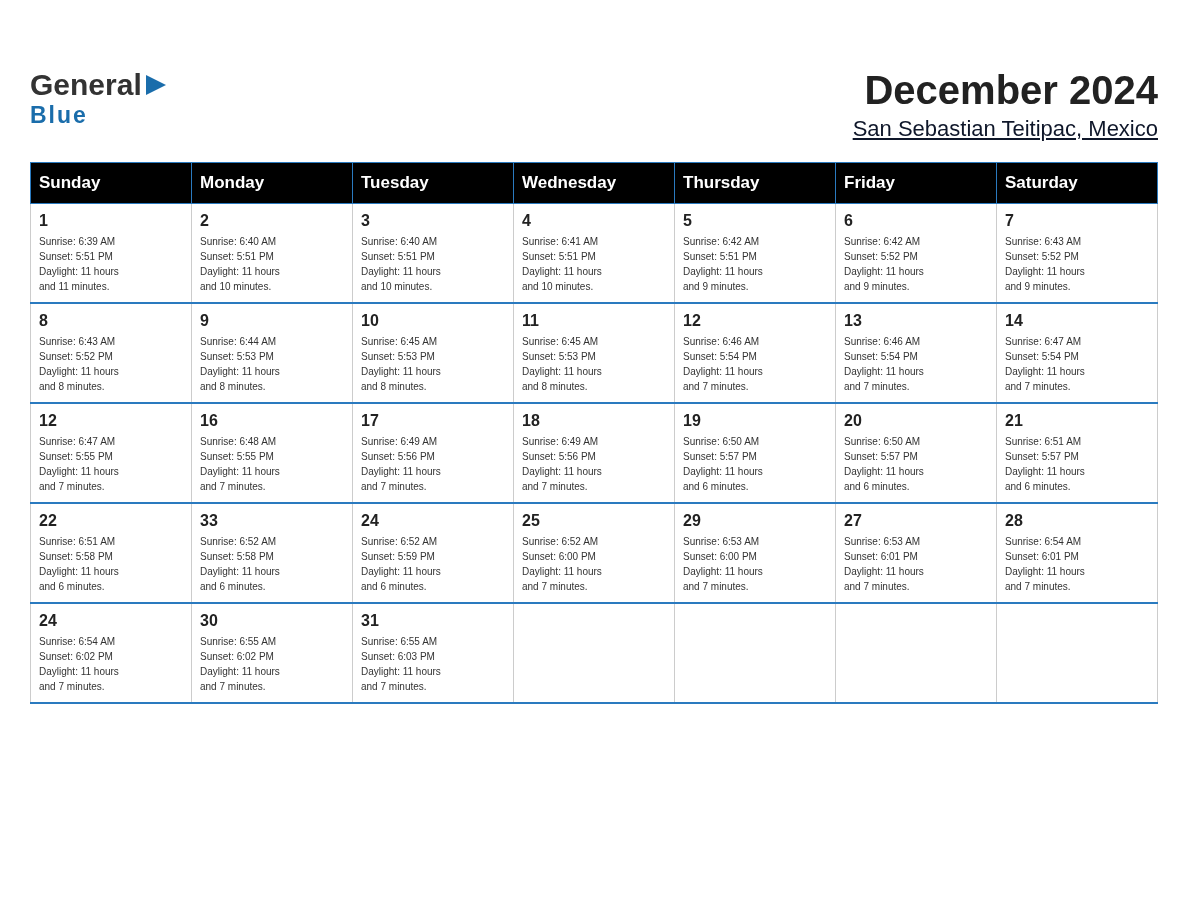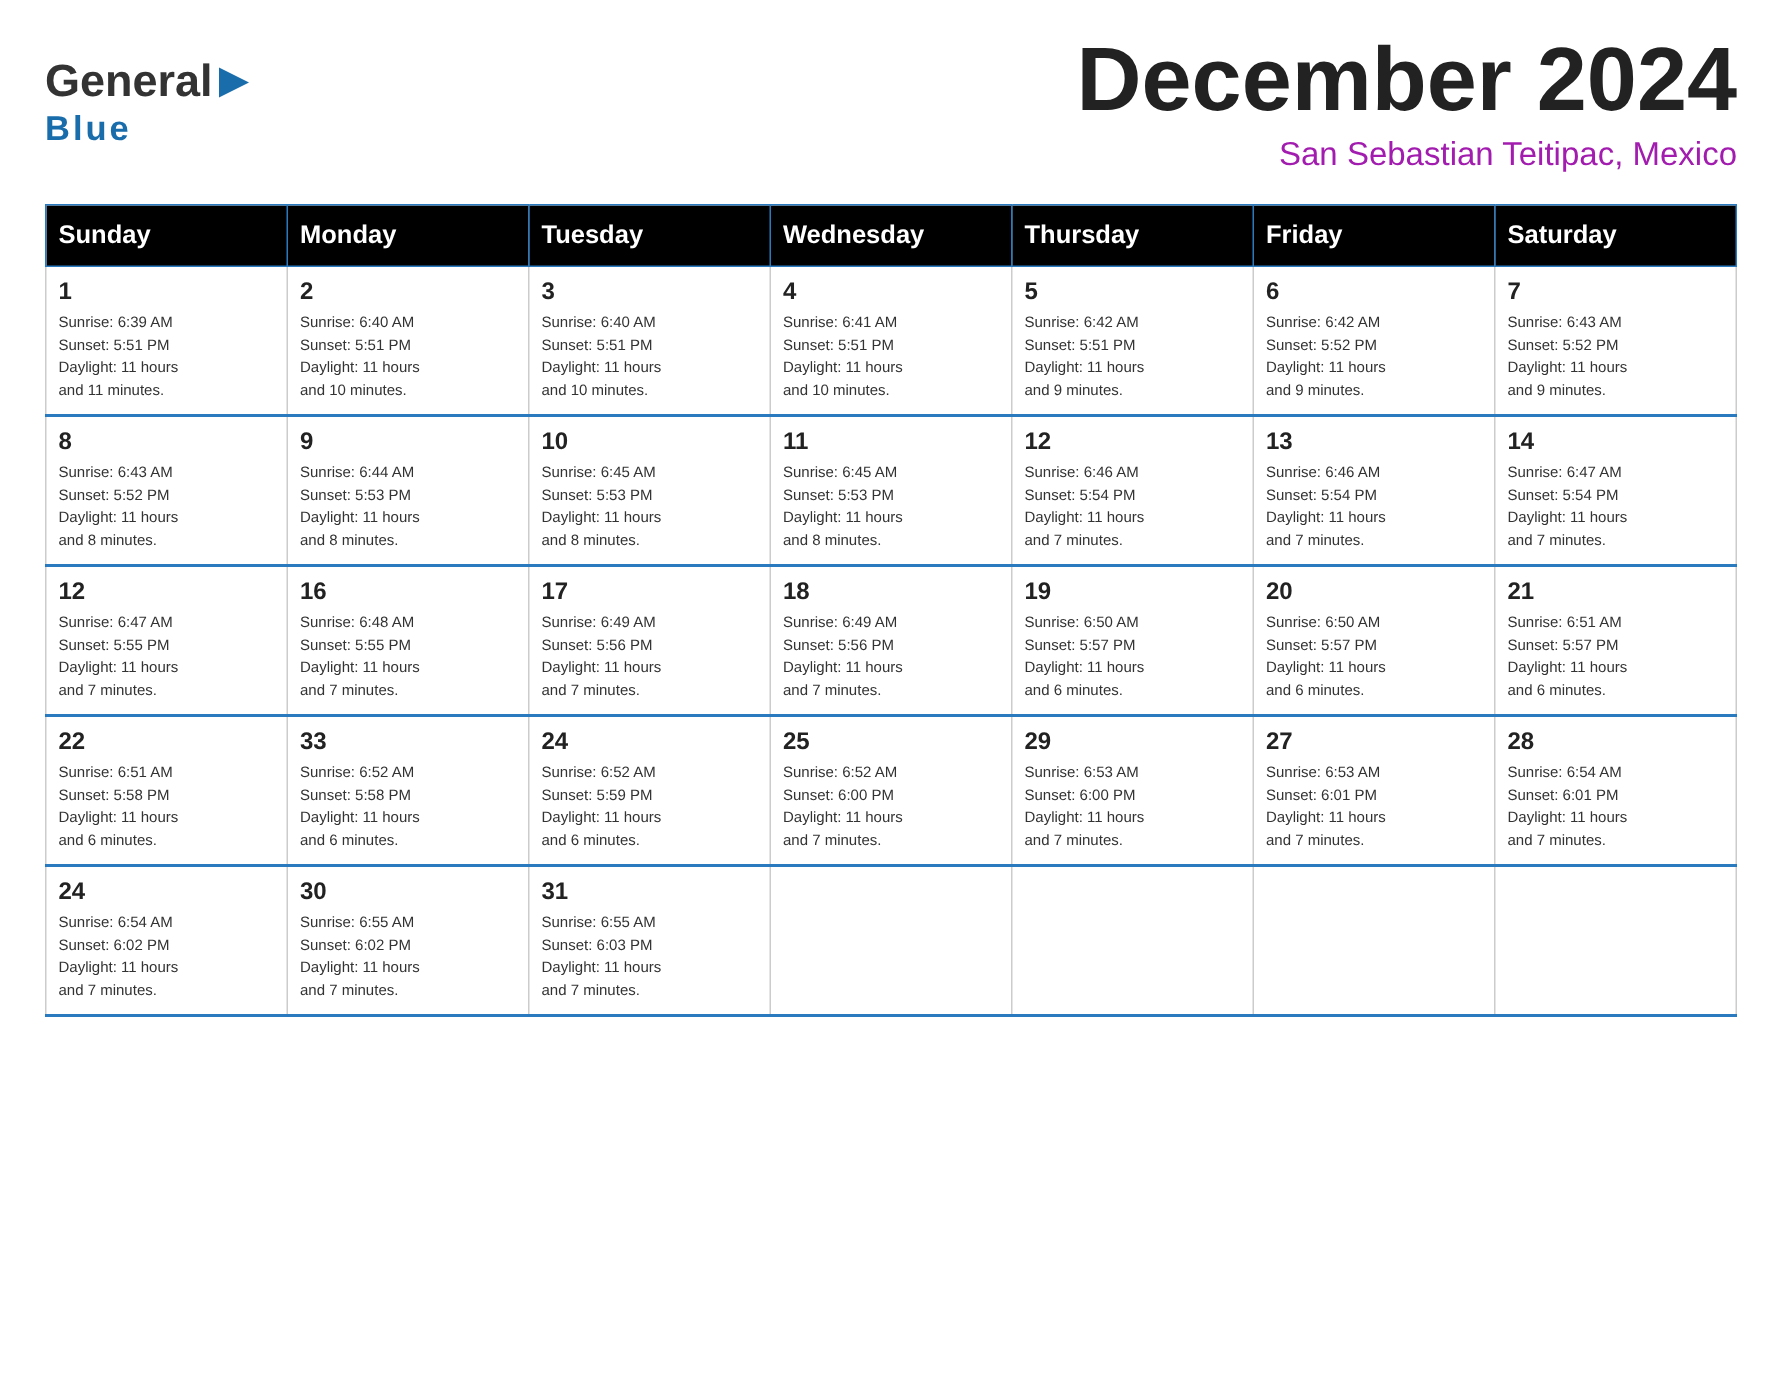--- a/index.html
+++ b/index.html
@@ -6,41 +6,43 @@
     body {
       font-family: Arial, sans-serif;
       background: #fff;
       width: 1188px;
       min-height: 918px;
       padding: 20px 30px;
     }
     .header {
       display: flex;
       justify-content: space-between;
-      align-items: center;
+      align-items: flex-start;
       margin-bottom: 20px;
+      margin-top: 48px;
     }
     .logo {
       display: flex;
       flex-direction: column;
       align-items: flex-start;
     }
     .title-section {
       text-align: right;
     }
     .month-title {
-      font-size: 60px;
+      font-size: 40px;
       font-weight: bold;
       color: #222;
       line-height: 1.1;
     }
     .location {
       font-size: 22px;
-      color: #a21caf;
+      color: #0f172a;
       margin-top: 4px;
+      text-decoration: underline;
     }
     table {
       width: 100%;
       border-collapse: collapse;
       table-layout: fixed;
     }
     thead th {
       background-color: #000000;
       color: #fff;
       font-size: 17px;

